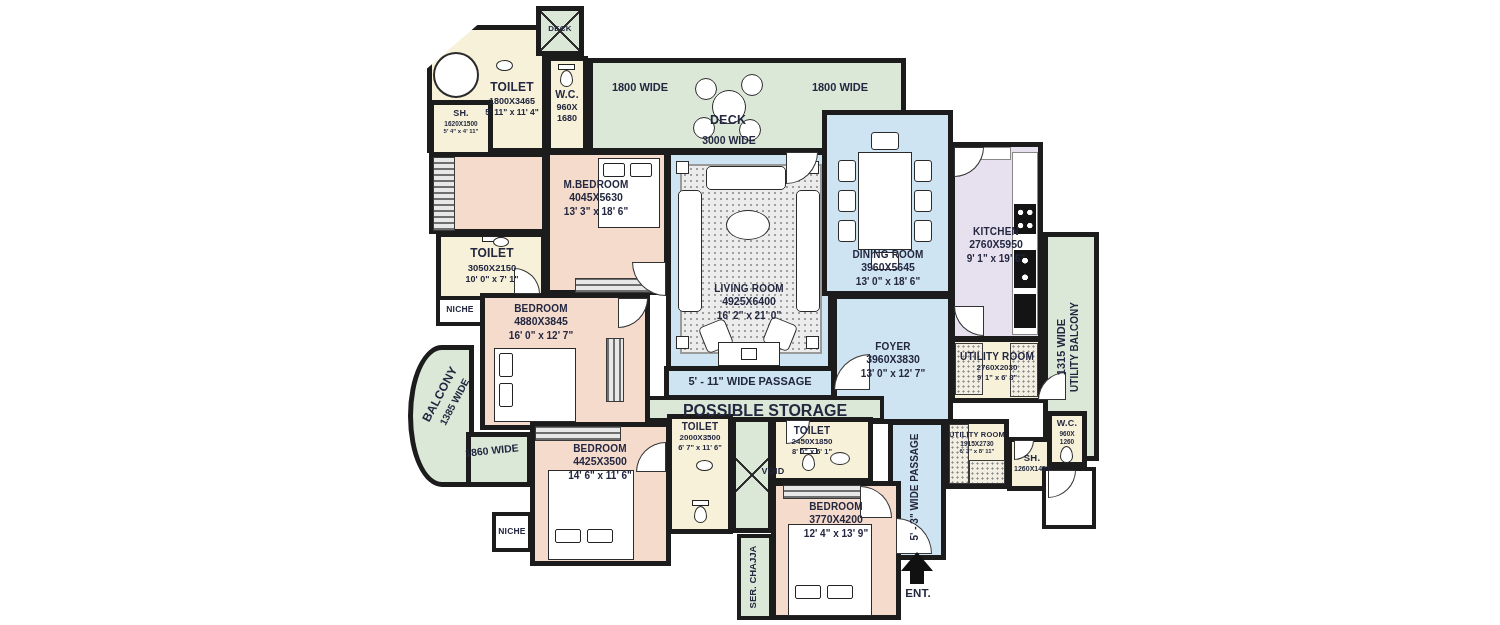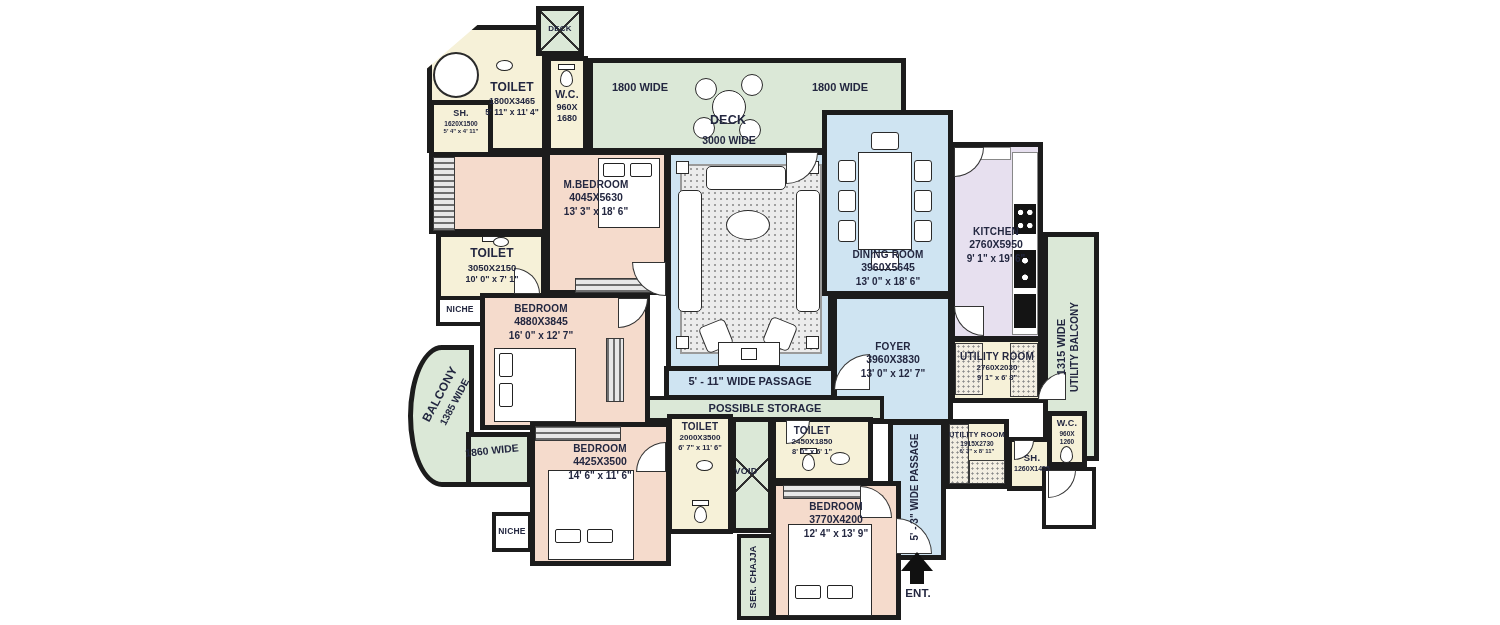--- a/index.html
+++ b/index.html
@@ -155,20 +155,25 @@
   <div class="furn" style="left:726px;top:210px;width:44px;height:30px;border-radius:50%;"></div>
   <div class="furn" style="left:702px;top:322px;width:28px;height:28px;border-radius:5px;transform:rotate(-22deg);"></div>
   <div class="furn" style="left:766px;top:320px;width:28px;height:28px;border-radius:5px;transform:rotate(22deg);"></div>
   <div class="furn" style="left:676px;top:161px;width:13px;height:13px;"></div>
   <div class="furn" style="left:806px;top:161px;width:13px;height:13px;"></div>
   <div class="furn" style="left:676px;top:336px;width:13px;height:13px;"></div>
   <div class="furn" style="left:806px;top:336px;width:13px;height:13px;"></div>
   <div class="furn" style="left:718px;top:342px;width:62px;height:24px;">
     <div class="pillow" style="left:22px;top:5px;width:16px;height:12px;border-radius:0;"></div>
   </div>
+  <div class="lbl" style="left:690px;top:282px;width:118px;z-index:7;">
+    <div class="nm">LIVING ROOM</div>
+    <div class="mm">4925X6400</div>
+    <div class="ft">16' 2" x 21' 0"</div>
+  </div>
 
   <div class="room blue" style="left:822px;top:110px;width:131px;height:186px;"></div>
   <div class="furn" style="left:858px;top:152px;width:54px;height:98px;"></div>
   <div class="furn" style="left:838px;top:160px;width:18px;height:22px;border-radius:3px;"></div>
   <div class="furn" style="left:838px;top:190px;width:18px;height:22px;border-radius:3px;"></div>
   <div class="furn" style="left:838px;top:220px;width:18px;height:22px;border-radius:3px;"></div>
   <div class="furn" style="left:914px;top:160px;width:18px;height:22px;border-radius:3px;"></div>
   <div class="furn" style="left:914px;top:190px;width:18px;height:22px;border-radius:3px;"></div>
   <div class="furn" style="left:914px;top:220px;width:18px;height:22px;border-radius:3px;"></div>
   <div class="furn" style="left:871px;top:132px;width:28px;height:18px;border-radius:3px;"></div>
@@ -204,21 +209,21 @@
     <div class="ft">13' 0" x 12' 7"</div>
   </div>
 
   <div class="room blue" style="left:664px;top:366px;width:172px;height:34px;"></div>
   <div class="lbl" style="left:668px;top:374px;width:164px;">
     <div class="mm" style="font-size:11px">5' - 11" WIDE PASSAGE</div>
   </div>
 
   <div class="room green thin" style="left:646px;top:396px;width:238px;height:26px;"></div>
   <div class="lbl" style="left:660px;top:401px;width:210px;z-index:7;">
-    <div class="mm" style="font-size:11px">POSSIBLE STORAGE</div>
+    <div class="mm" style="font-size:16px">POSSIBLE STORAGE</div>
   </div>
 
   <div class="room blue" style="left:888px;top:420px;width:58px;height:140px;"></div>
   <div class="lbl rot" style="left:817px;top:478px;width:200px;height:18px;">
     <div class="mm" style="font-size:10px">5' - 3" WIDE PASSAGE</div>
   </div>
 
   <div class="room cream" style="left:950px;top:337px;width:93px;height:66px;"></div>
   <div class="dothatch" style="left:955px;top:343px;width:26px;height:50px;"></div>
   <div class="dothatch" style="left:1010px;top:343px;width:26px;height:52px;"></div>
@@ -283,21 +288,21 @@
   <div class="lbl xs" style="left:666px;top:420px;width:68px;">
     <div class="nm" style="font-size:10px">TOILET</div>
     <div class="mm" style="font-size:8px">2000X3500</div>
     <div class="ft" style="font-size:7.5px">6' 7" x 11' 6"</div>
   </div>
   <div class="sink" style="left:696px;top:460px;width:17px;height:11px;"></div>
   <div class="tank" style="left:692px;top:500px;"></div>
   <div class="wc" style="left:694px;top:506px;"></div>
 
   <div class="room green cross" style="left:731px;top:417px;width:42px;height:116px;"></div>
-  <div class="lbl xs" style="left:725px;top:466px;width:42px;">
+  <div class="lbl xs" style="left:752px;top:466px;width:42px;">
     <div class="nm" style="font-size:9px">VOID</div>
   </div>
 
   <div class="room cream" style="left:771px;top:417px;width:102px;height:66px;"></div>
   <div class="lbl xs" style="left:772px;top:424px;width:80px;">
     <div class="nm" style="font-size:10px">TOILET</div>
     <div class="mm" style="font-size:8px">2450X1850</div>
     <div class="ft" style="font-size:7.5px">8' 0" x 6' 1"</div>
   </div>
   <div class="tank" style="left:800px;top:448px;"></div>

